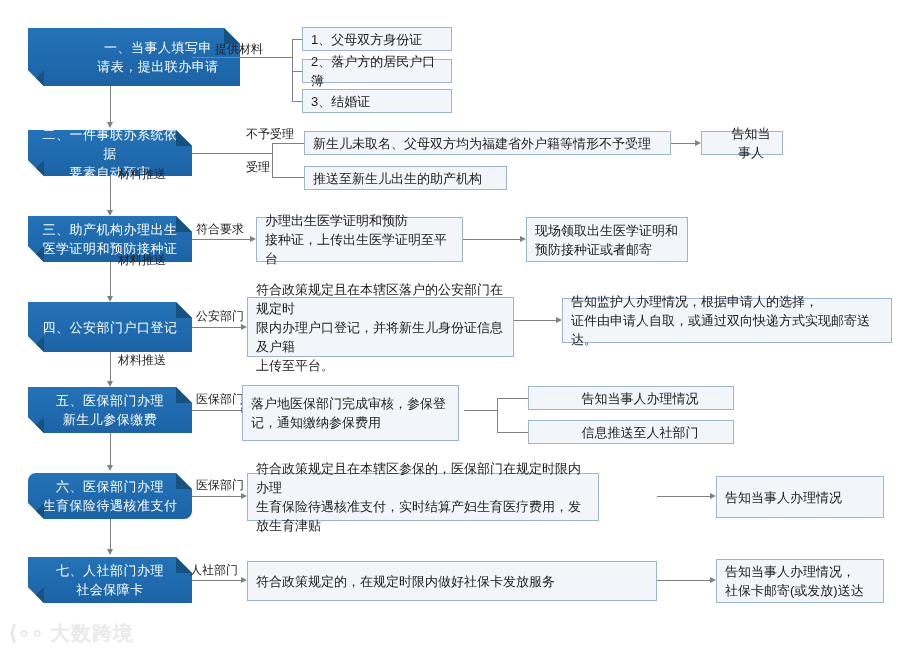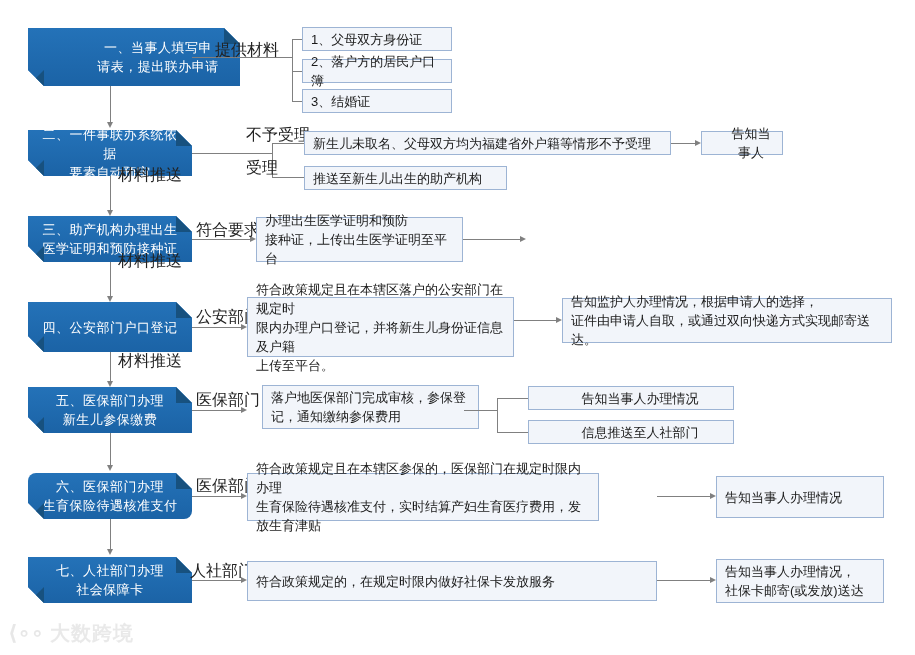--- a/index.html
+++ b/index.html
@@ -73,21 +73,21 @@
   .arrow-d{
     position:absolute;width:0;height:0;
     border-left:3.5px solid transparent;
     border-right:3.5px solid transparent;
     border-top:6px solid #808080;
   }
 
   
   .elabel{
     position:absolute;
-    font-size:16px;
+    font-size:12px;
     line-height:15px;
     color:#222;
     white-space:nowrap;
   }
 
   
   #watermark{
     position:absolute;left:8px;top:622px;
     display:flex;align-items:center;gap:6px;
     opacity:.92;
@@ -168,20 +168,24 @@
   <div class="line hline" style="left:192px;top:239px;width:58px;"></div>
   <div class="arrow-r" style="left:250px;top:235.5px;"></div>
   <div class="elabel" style="left:196px;top:222px;">符合要求</div>
 
   <div class="obox" style="left:256px;top:217px;width:207px;height:45px;">
     <span class="obox-label">办理出生医学证明和预防
 接种证，上传出生医学证明至平台</span>
   </div>
   <div class="line hline" style="left:463px;top:239px;width:57px;"></div>
   <div class="arrow-r" style="left:520px;top:235.5px;"></div>
+  <div class="obox" style="left:526px;top:217px;width:162px;height:45px;">
+    <span class="obox-label">现场领取出生医学证明和
+预防接种证或者邮寄</span>
+  </div>
 
   <div class="line vline" style="left:110px;top:262px;height:38px;"></div>
   <div class="arrow-d" style="left:106.5px;top:296px;"></div>
   <div class="elabel" style="left:118px;top:253px;">材料推送</div>
 
   <div class="step" style="left:28px;top:302px;width:164px;height:50px;">
     <span class="step-label">四、公安部门户口登记</span>
   </div>
 
   <div class="line hline" style="left:192px;top:327px;width:49px;"></div>
@@ -206,21 +210,21 @@
 
   <div class="step" style="left:28px;top:387px;width:164px;height:46px;">
     <span class="step-label">五、医保部门办理
 新生儿参保缴费</span>
   </div>
 
   <div class="line hline" style="left:192px;top:410px;width:49px;"></div>
   <div class="arrow-r" style="left:241px;top:406.5px;"></div>
   <div class="elabel" style="left:196px;top:392px;">医保部门</div>
 
-  <div class="obox" style="left:262px;top:385px;width:217px;height:44px;align-items:center;">
+  <div class="obox" style="left:242px;top:385px;width:217px;height:56px;align-items:center;">
     <span class="obox-label">落户地医保部门完成审核，参保登
 记，通知缴纳参保费用</span>
   </div>
   <div class="line hline" style="left:464px;top:410px;width:33px;"></div>
   <div class="line vline" style="left:497px;top:398px;height:34px;"></div>
   <div class="line hline" style="left:497px;top:398px;width:31px;"></div>
   <div class="line hline" style="left:497px;top:432px;width:31px;"></div>
 
   <div class="obox center" style="left:528px;top:386px;width:206px;height:24px;">
     <span class="obox-label">告知当事人办理情况</span>

